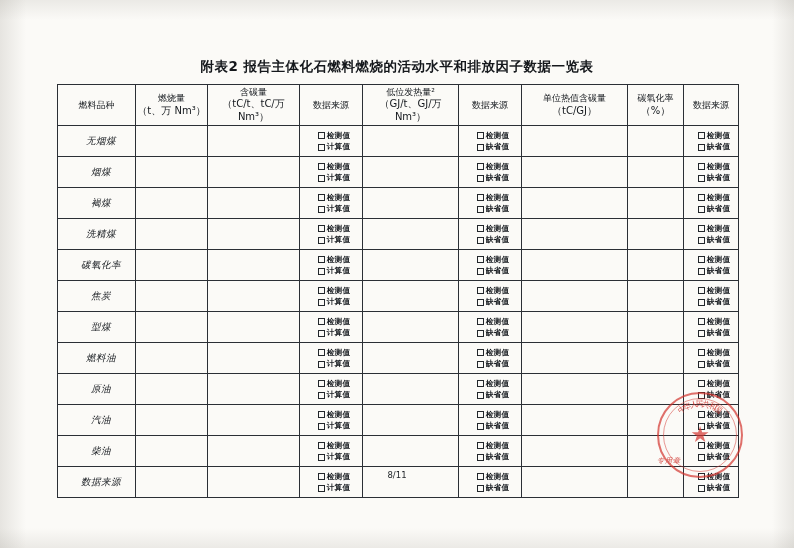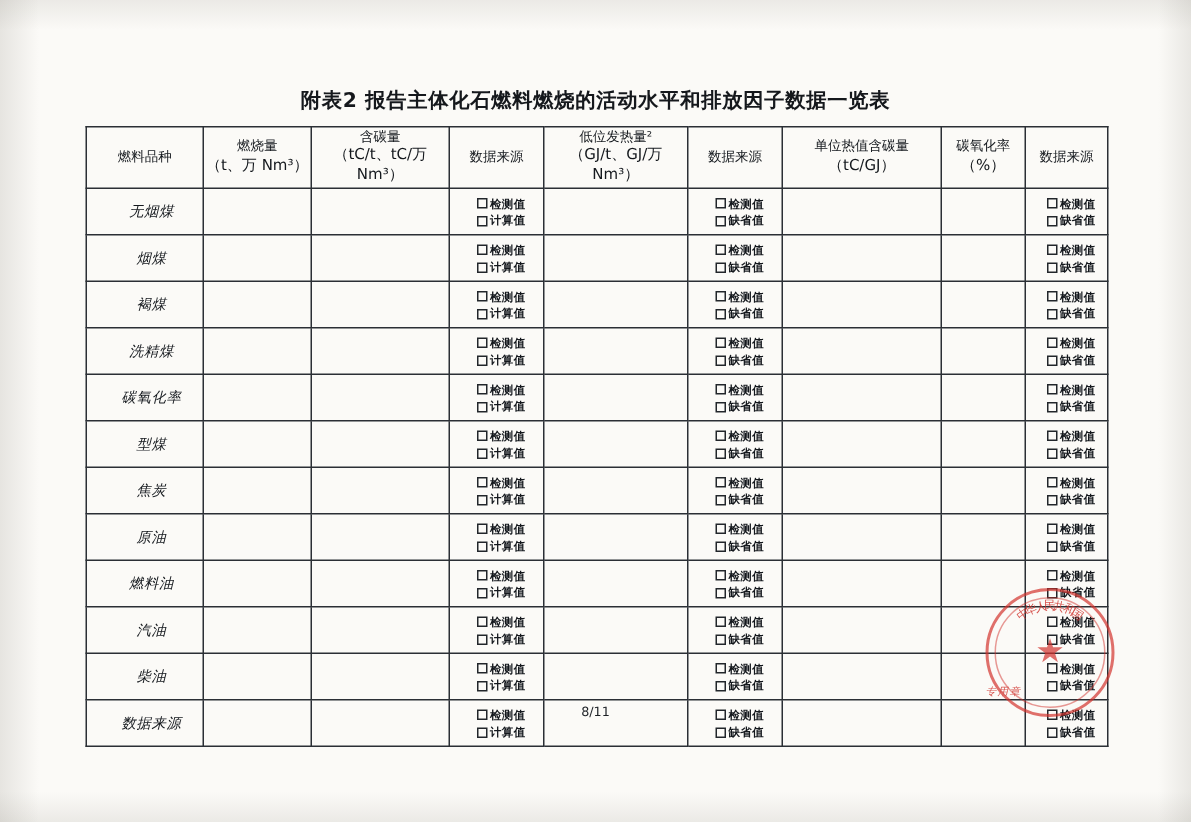--- a/index.html
+++ b/index.html
@@ -328,81 +328,81 @@
               <span class="chk-line"><span class="box"></span><span class="chk-txt">缺省值</span></span>
             </td>
             <td></td>
             <td></td>
             <td class="chk-cell">
               <span class="chk-line"><span class="box"></span><span class="chk-txt">检测值</span></span>
               <span class="chk-line"><span class="box"></span><span class="chk-txt">缺省值</span></span>
             </td>
           </tr>
           <tr>
+            <td class="fuel-cell">焦炭</td>
+            <td></td>
+            <td></td>
+            <td class="chk-cell">
+              <span class="chk-line"><span class="box"></span><span class="chk-txt">检测值</span></span>
+              <span class="chk-line"><span class="box"></span><span class="chk-txt">计算值</span></span>
+            </td>
+            <td></td>
+            <td class="chk-cell">
+              <span class="chk-line"><span class="box"></span><span class="chk-txt">检测值</span></span>
+              <span class="chk-line"><span class="box"></span><span class="chk-txt">缺省值</span></span>
+            </td>
+            <td></td>
+            <td></td>
+            <td class="chk-cell">
+              <span class="chk-line"><span class="box"></span><span class="chk-txt">检测值</span></span>
+              <span class="chk-line"><span class="box"></span><span class="chk-txt">缺省值</span></span>
+            </td>
+          </tr>
+          <tr>
             <td class="fuel-cell">型煤</td>
             <td></td>
             <td></td>
             <td class="chk-cell">
               <span class="chk-line"><span class="box"></span><span class="chk-txt">检测值</span></span>
               <span class="chk-line"><span class="box"></span><span class="chk-txt">计算值</span></span>
             </td>
             <td></td>
             <td class="chk-cell">
               <span class="chk-line"><span class="box"></span><span class="chk-txt">检测值</span></span>
               <span class="chk-line"><span class="box"></span><span class="chk-txt">缺省值</span></span>
             </td>
             <td></td>
             <td></td>
             <td class="chk-cell">
               <span class="chk-line"><span class="box"></span><span class="chk-txt">检测值</span></span>
               <span class="chk-line"><span class="box"></span><span class="chk-txt">缺省值</span></span>
             </td>
           </tr>
           <tr>
-            <td class="fuel-cell">焦炭</td>
+            <td class="fuel-cell">燃料油</td>
             <td></td>
             <td></td>
             <td class="chk-cell">
               <span class="chk-line"><span class="box"></span><span class="chk-txt">检测值</span></span>
               <span class="chk-line"><span class="box"></span><span class="chk-txt">计算值</span></span>
             </td>
             <td></td>
             <td class="chk-cell">
               <span class="chk-line"><span class="box"></span><span class="chk-txt">检测值</span></span>
               <span class="chk-line"><span class="box"></span><span class="chk-txt">缺省值</span></span>
             </td>
             <td></td>
             <td></td>
             <td class="chk-cell">
               <span class="chk-line"><span class="box"></span><span class="chk-txt">检测值</span></span>
               <span class="chk-line"><span class="box"></span><span class="chk-txt">缺省值</span></span>
             </td>
           </tr>
           <tr>
             <td class="fuel-cell">原油</td>
-            <td></td>
-            <td></td>
-            <td class="chk-cell">
-              <span class="chk-line"><span class="box"></span><span class="chk-txt">检测值</span></span>
-              <span class="chk-line"><span class="box"></span><span class="chk-txt">计算值</span></span>
-            </td>
-            <td></td>
-            <td class="chk-cell">
-              <span class="chk-line"><span class="box"></span><span class="chk-txt">检测值</span></span>
-              <span class="chk-line"><span class="box"></span><span class="chk-txt">缺省值</span></span>
-            </td>
-            <td></td>
-            <td></td>
-            <td class="chk-cell">
-              <span class="chk-line"><span class="box"></span><span class="chk-txt">检测值</span></span>
-              <span class="chk-line"><span class="box"></span><span class="chk-txt">缺省值</span></span>
-            </td>
-          </tr>
-          <tr>
-            <td class="fuel-cell">燃料油</td>
             <td></td>
             <td></td>
             <td class="chk-cell">
               <span class="chk-line"><span class="box"></span><span class="chk-txt">检测值</span></span>
               <span class="chk-line"><span class="box"></span><span class="chk-txt">计算值</span></span>
             </td>
             <td></td>
             <td class="chk-cell">
               <span class="chk-line"><span class="box"></span><span class="chk-txt">检测值</span></span>
               <span class="chk-line"><span class="box"></span><span class="chk-txt">缺省值</span></span>

